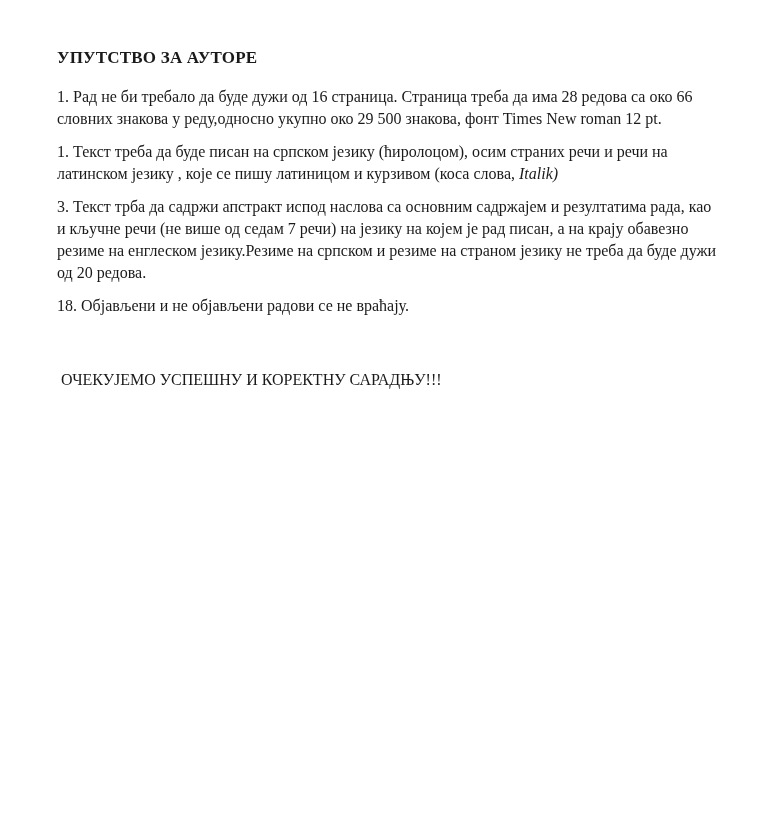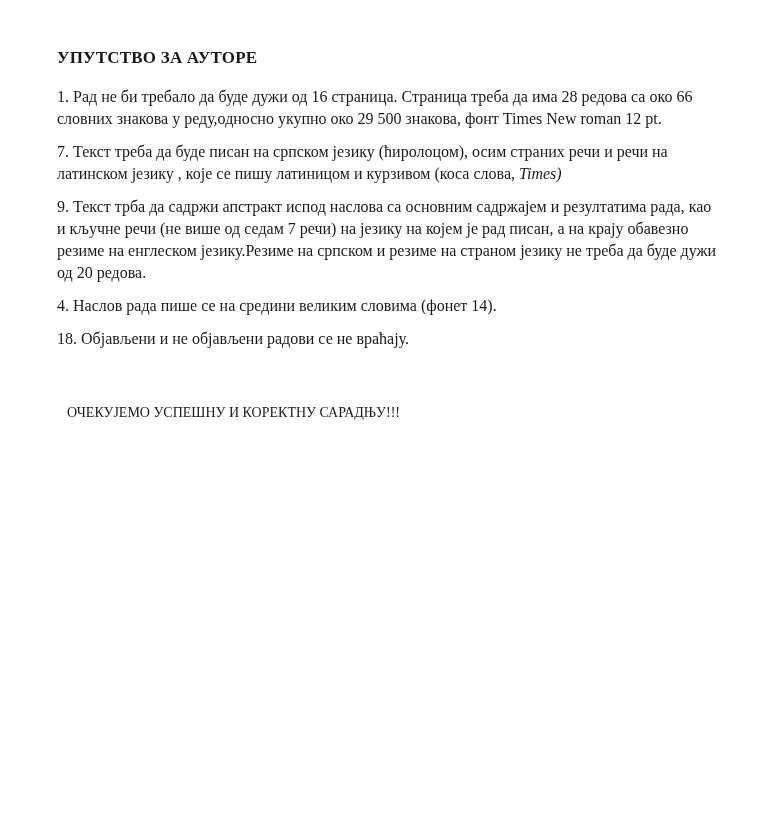--- a/index.html
+++ b/index.html
@@ -30,40 +30,39 @@
     font-size: 16px;
     line-height: 22px;
     margin: 0 0 11px 0;
     max-width: 662px;
     text-align: left;
   }
   .para .italic-frag {
     font-style: italic;
   }
   .closing {
-    font-size: 14px;
+    font-size: 16px;
     line-height: 22px;
-    margin: 52px 0 0 10px;
+    margin: 52px 0 0 4px;
     max-width: 662px;
   }
 </style>
 </head>
 <body>
 
 <div class="page">
 
   <h1 class="doc-title">УПУТСТВО ЗА АУТОРЕ</h1>
 
   <p class="para">1. Рад не би требало да буде дужи од 16 страница. Страница треба да има 28 редова са око 66 словних знакова у реду,односно укупно око 29 500 знакова, фонт Times New roman 12 pt.</p>
 
-  <p class="para"><span>7. Текст треба да буде писан на српском  језику (ћиролоцом), осим страних речи и речи на латинском језику , које се пишу латиницом и курзивом (коса слова, </span><span class="italic-frag">Times)</span></p>
+  <p class="para"><span>1. Текст треба да буде писан на српском  језику (ћиролоцом), осим страних речи и речи на латинском језику , које се пишу латиницом и курзивом (коса слова, </span><span class="italic-frag">Italik)</span></p>
 
-  <p class="para">9. Текст трба да садржи апстракт испод наслова са основним садржајем и резултатима рада, као и кључне речи (не више од седам 7 речи) на језику на којем је рад писан, а на крају обавезно резиме на енглеском  језику.Резиме на српском и резиме на страном језику не треба да буде дужи од 20 редова.</p>
+  <p class="para">3. Текст трба да садржи апстракт испод наслова са основним садржајем и резултатима рада, као и кључне речи (не више од седам 7 речи) на језику на којем је рад писан, а на крају обавезно резиме на енглеском  језику.Резиме на српском и резиме на страном језику не треба да буде дужи од 20 редова.</p>
 
-  <p class="para">4. Наслов рада пише се на средини великим словима (фонет 14).</p>
 
 
 
 
 
 
 
   <p class="para">18. Објављени и не објављени радови се не враћају.</p>
 
   <p class="closing">ОЧЕКУЈЕМО УСПЕШНУ И КОРЕКТНУ САРАДЊУ!!!</p>

